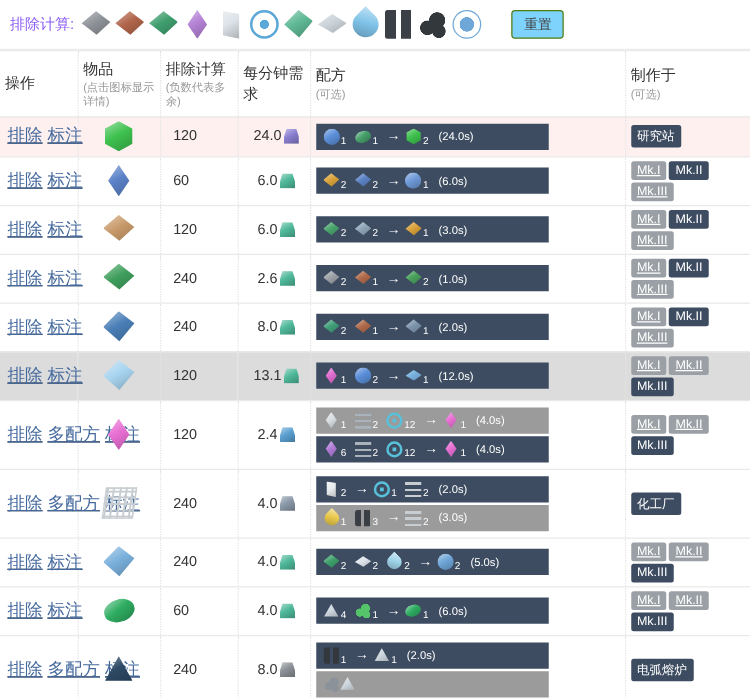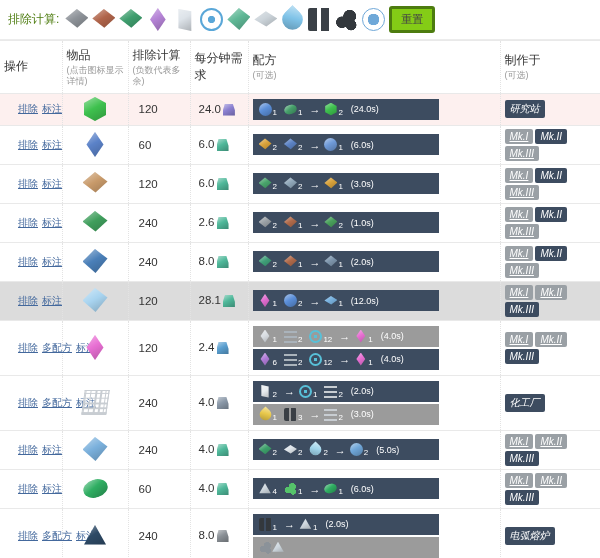--- a/index.html
+++ b/index.html
@@ -1,41 +1,41 @@
 <!DOCTYPE html>
 <html><head>
 <meta charset="utf-8">
 <style>
   * { box-sizing: border-box; margin: 0; padding: 0; }
   html,body { width: 600px; background: #fff; font-family: "Liberation Sans", "DejaVu Sans", sans-serif; color: #333; }
   body { font-size: 11px; }
 
   
   .toolbar { display: flex; align-items: center; padding: 6px 8px; border-bottom: 1px solid #ececec; height: 40px; }
-  .toolbar-label { font-size: 12px; color: #4d7c0f; margin-right: 6px; white-space: nowrap; }
+  .toolbar-label { font-size: 12px; color: #8b5cf6; margin-right: 6px; white-space: nowrap; }
   .toolbar-icons { display: flex; align-items: center; gap: 4px; }
-  .reset-btn { margin-left: 4px; font-size: 11px; color: #444; background: #84cc16; border: 3px solid #4d7c0f; border-radius: 3px; padding: 3px 9px; cursor: pointer; }
+  .reset-btn { margin-left: 24px; font-size: 11px; color: #444; background: #7dd3fc; border: 1px solid #4d7c0f; border-radius: 3px; padding: 3px 9px; cursor: pointer; }
 
   
   table { width: 600px; border-collapse: collapse; table-layout: fixed; }
   col.c-op { width: 62px; } col.c-item { width: 66px; } col.c-demand { width: 62px; }
   col.c-count { width: 58px; } col.c-recipe { width: 252px; } col.c-made { width: 100px; }
   th, td { border-top: 1px solid #e9e9e9; border-left: 1px dotted #e3e3e3; padding: 3px 4px; vertical-align: middle; text-align: left; }
   th:first-child, td:first-child { border-left: none; }
   thead th { font-weight: normal; font-size: 12px; color: #333; padding: 6px 4px; background: #fff; }
   thead .sub { display: block; font-size: 9px; color: #999; margin-top: 1px; line-height: 1.2; }
   tr.bg-pink td { background: #fdf0ef; }
   tr.bg-gray td { background: #dcdcdc; }
 
-  td.op-cell { font-size: 10px; white-space: nowrap; padding-left: 18px; text-decoration: underline; }
+  td.op-cell { font-size: 14px; white-space: nowrap; padding-left: 6px; text-decoration: underline; }
   .op-link { color: #44699d; text-decoration: underline; cursor: pointer; margin-right: 4px; }
   td.item-cell { text-align: center; }
   td.num-cell { font-size: 11.5px; color: #333; padding-left: 10px; }
-  td.count-cell { font-size: 11.5px; padding-left: 8px; white-space: nowrap; }
-  td.made-cell { padding: 2px 3px; font-style: italic; }
+  td.count-cell { font-size: 11.5px; padding-left: 8px; white-space: nowrap; text-align: center; }
+  td.made-cell { padding: 2px 3px; }
 
   
   .recipe-bar { width: 186px; height: 21px; margin: 2px 0; display: flex; align-items: center; padding: 0 6px; color: #fff; font-size: 9px; cursor: pointer; }
   .recipe-bar.sel { background: #3d4c60; }
   .recipe-bar.unsel { background: #9b9b9b; }
   .recipe-bar .cnt { font-size: 8px; margin: 6px 7px 0 1px; }
   .recipe-bar .arrow { font-size: 11px; margin: 0 4px 0 0; }
   .recipe-bar .time { margin-left: 1px; white-space: nowrap; }
 
   
@@ -202,21 +202,21 @@
             <span class="cnt">1</span>
             <span class="time">(2.0s)</span>
           </div>
         </td>
         <td class="made-cell"><span class="made-btn unsel">Mk.I</span><span class="made-btn sel">Mk.II</span><span class="made-btn unsel">Mk.III</span></td>
       </tr>
       <tr class="bg-gray">
         <td class="op-cell"><a class="op-link">排除</a><a class="op-link">标注</a></td>
         <td class="item-cell"><span class="icon shade ic-lg sh-sheets" style="--c: #a8d4f0;"></span></td>
         <td class="num-cell">120</td>
-        <td class="count-cell"><span>28.1</span><span class="icon shade ic-xs sh-machine" style="--c: #4fb89a;"></span></td>
+        <td class="count-cell"><span>13.1</span><span class="icon shade ic-xs sh-machine" style="--c: #4fb89a;"></span></td>
         <td>
           <div class="recipe-bar sel">
             <span class="icon shade ic-sm sh-crystal" style="--c: #e06ccf;"></span>
             <span class="cnt">1</span>
             <span class="icon shade ic-sm sh-round" style="--c: #5b8fd9;"></span>
             <span class="cnt">2</span>
             <span class="arrow">→</span>
             <span class="icon shade ic-sm sh-sheet" style="--c: #7ab3e0;"></span>
             <span class="cnt">1</span>
             <span class="time">(12.0s)</span>

